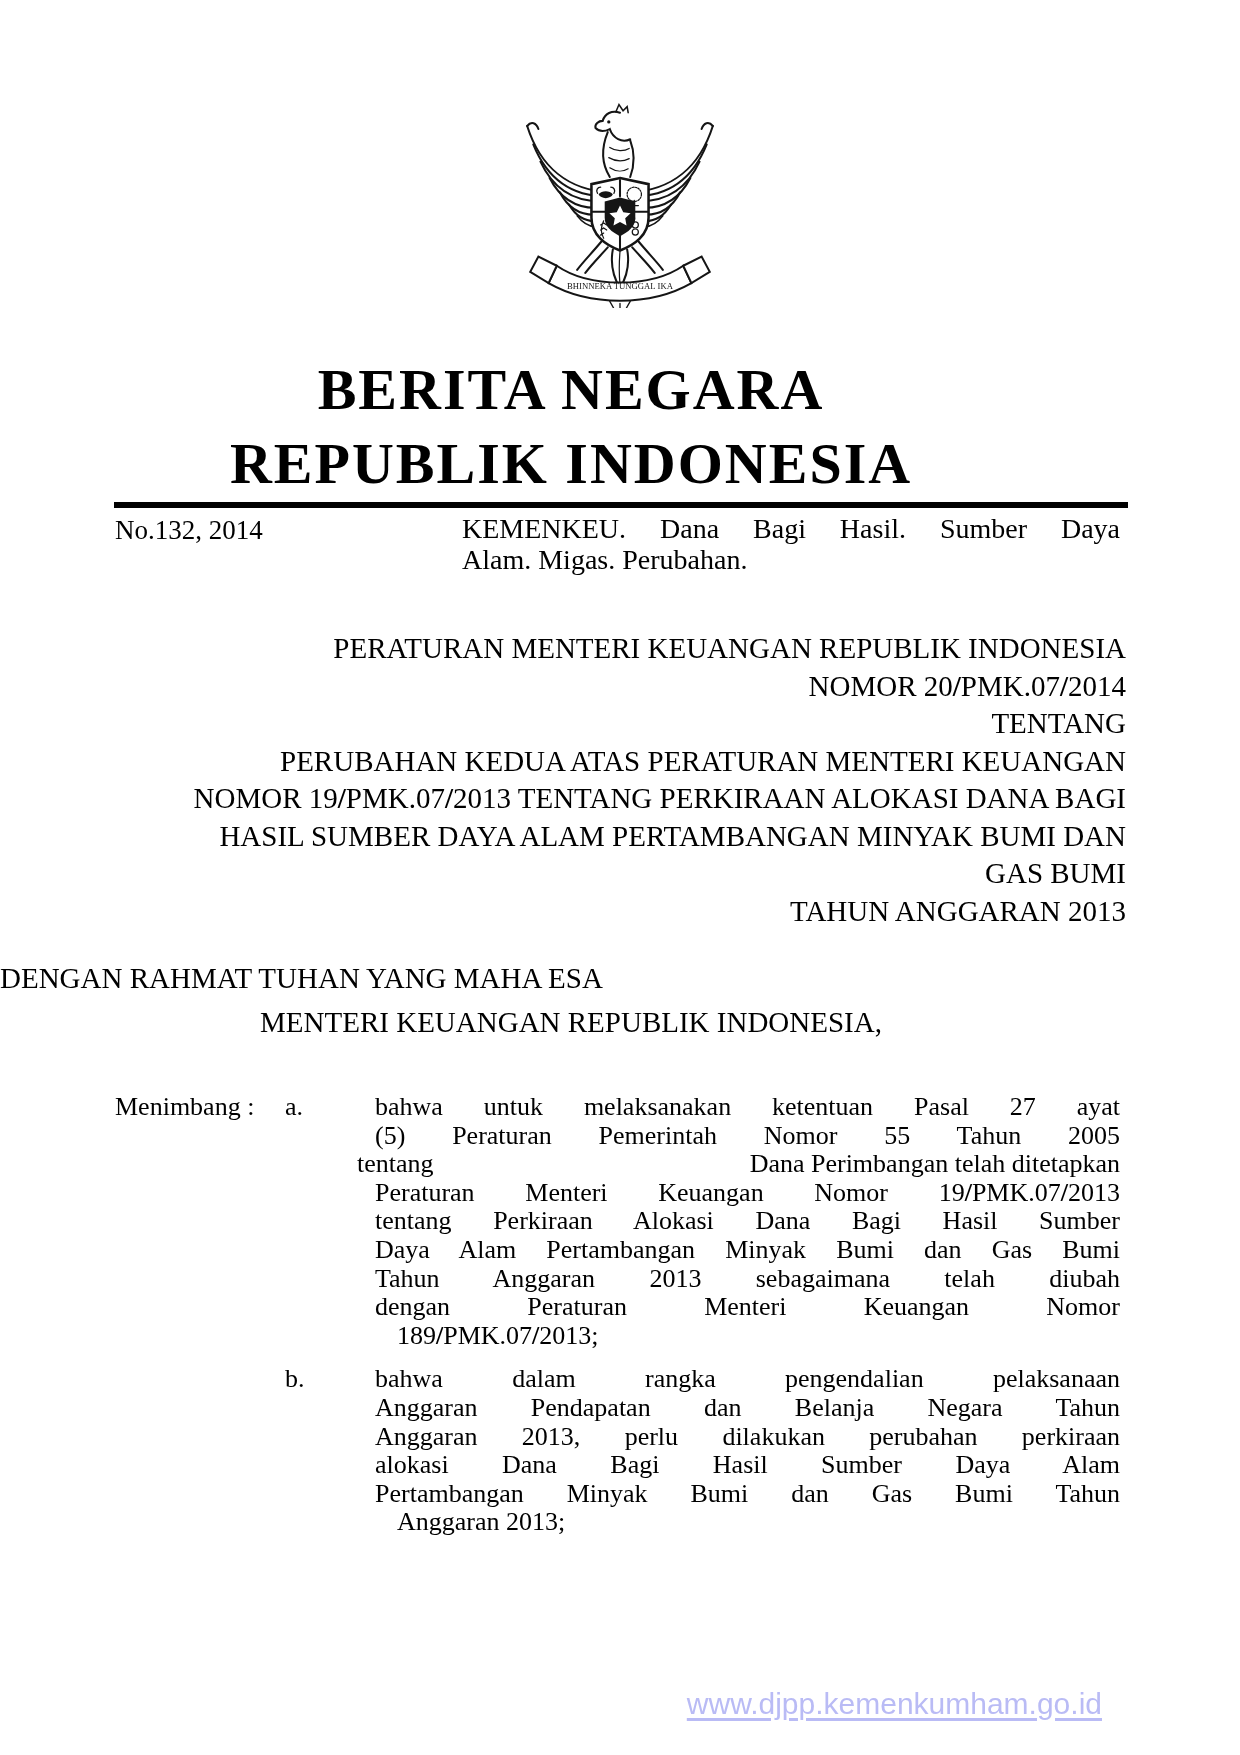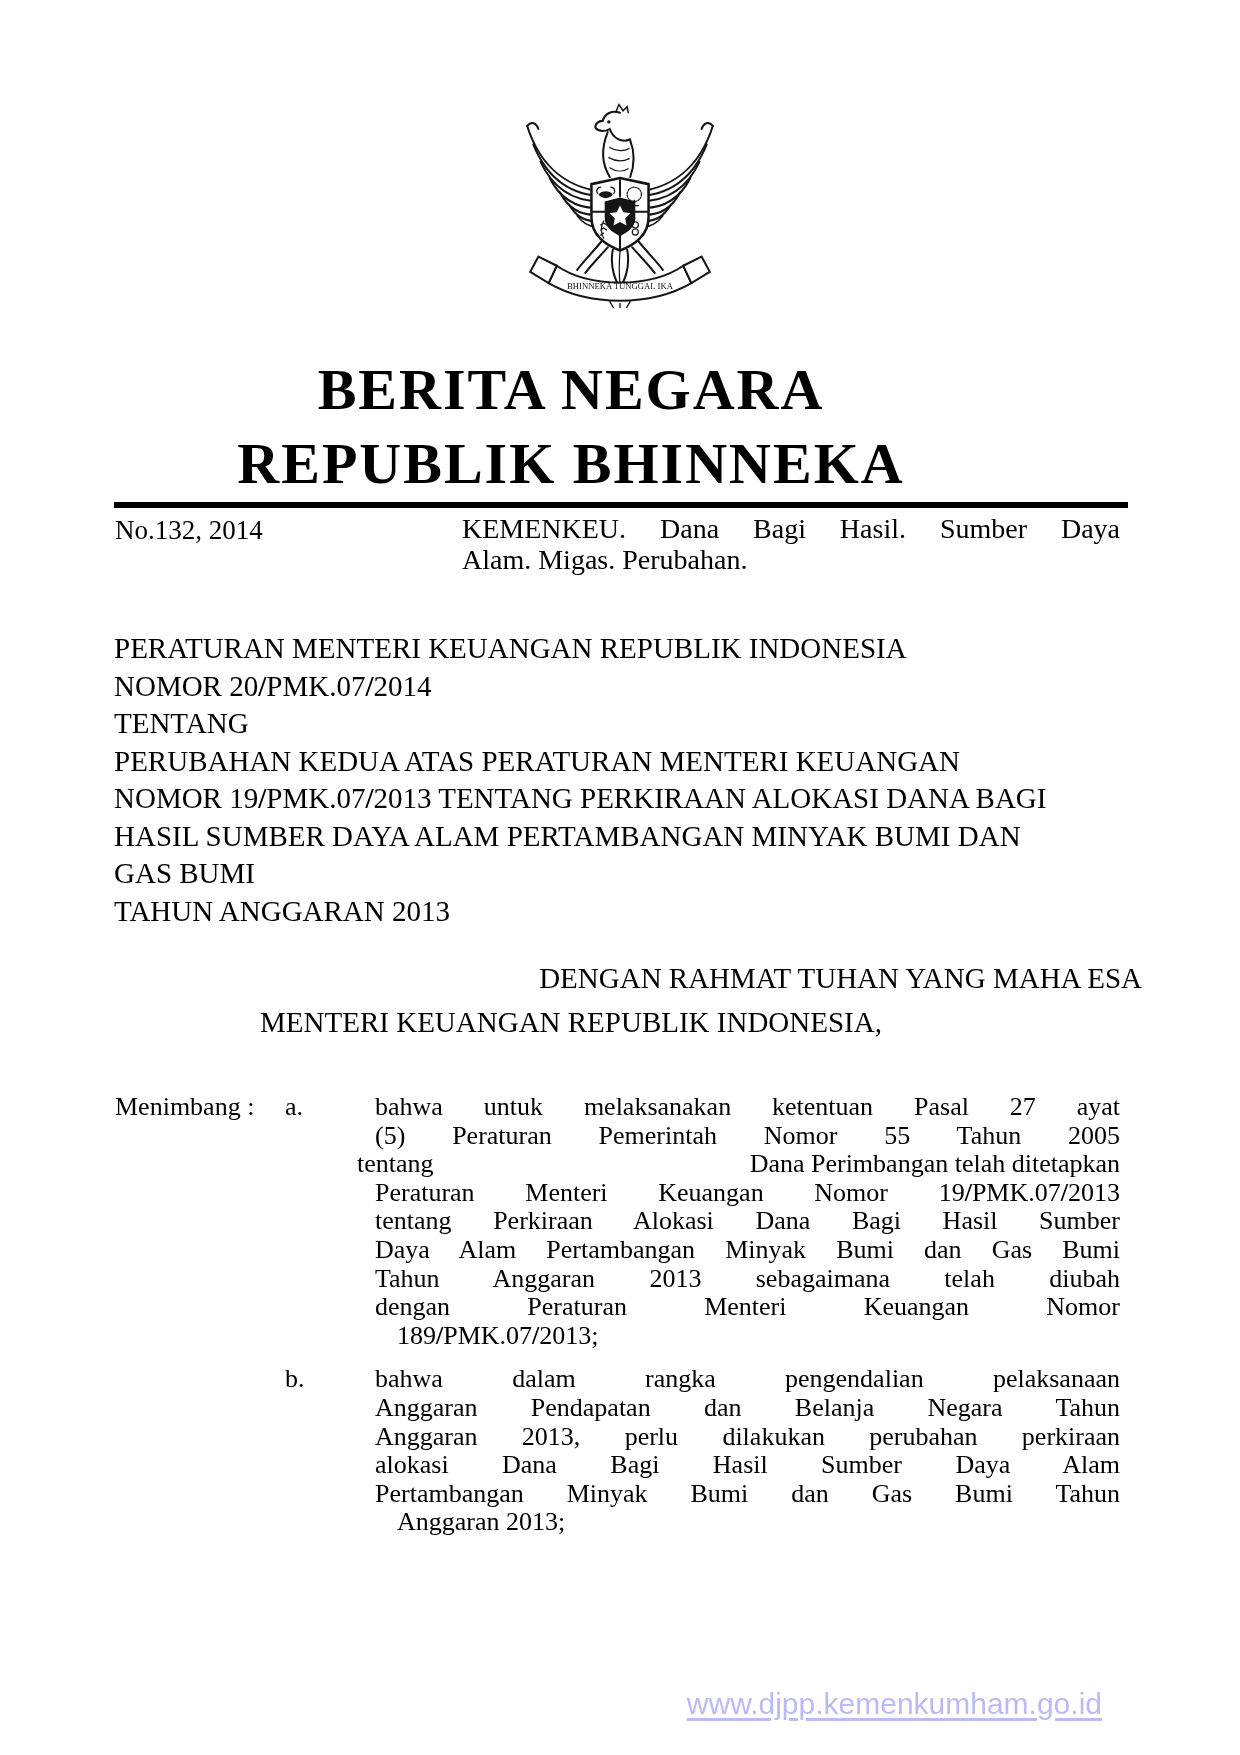--- a/index.html
+++ b/index.html
@@ -17,24 +17,24 @@
   }
   .gazette-title span{display:block;}
   .rule{position:absolute;top:502px;left:114px;width:1014px;height:6px;background:#000;}
   .meta{position:absolute;top:513px;left:115px;width:1012px;font-size:28px;line-height:31px;}
   .issue{position:absolute;left:0;top:2px;font-size:27px;text-align:right;}
   .subject{position:absolute;left:347px;top:0;width:658px;}
   .subject .s1{text-align:justify;text-align-last:justify;}
   .subject .s2{text-align:left;}
   
   .reg-title{
-    position:absolute;top:630px;left:114px;width:1012px;text-align:left;
+    position:absolute;top:630px;left:114px;width:1012px;text-align:right;
     font-size:29px;line-height:37.5px;
   }
-  .invocation{position:absolute;top:962px;left:0;width:100%;text-align:right;font-size:29px;}
+  .invocation{position:absolute;top:962px;left:0;width:100%;text-align:left;font-size:29px;}
   .authority{position:absolute;top:1006px;left:0;width:100%;text-align:center;font-size:29px;}
   
   .considerations{position:absolute;top:1093px;left:115px;width:1012px;font-size:26px;}
   .c-label{position:absolute;left:0;top:0;line-height:28.6px;}
   .c-item{position:relative;margin-bottom:15px;}
   .c-marker{position:absolute;left:170px;top:0;line-height:28.6px;}
   .c-lines{margin-left:242px;width:763px;}
   .c-line{line-height:28.6px;}
   .jline{text-align:justify;text-align-last:justify;margin-left:18px;}
   .lline{text-align:left;margin-left:40px;}
@@ -112,21 +112,21 @@
         <path d="M38,164 L20,155 L12,170 L30,181 Z" fill="#ffffff" stroke-width="2"></path>
         <path d="M162,164 L180,155 L188,170 L170,181 Z" fill="#ffffff" stroke-width="2"></path>
         <path d="M90,199 l4,7 M100,201 l0,7 M110,199 l-4,7" stroke-width="1.3"></path>
       </g>
       <text x="100" y="187" text-anchor="middle" font-size="8.5" font-family="Liberation Serif, serif" fill="#151515">BHINNEKA TUNGGAL IKA</text>
     </svg>
   </div>
 
   <div class="gazette-title">
     <span>BERITA NEGARA</span>
-    <span>REPUBLIK BHINNEKA</span>
+    <span>REPUBLIK INDONESIA</span>
   </div>
 
   <div class="rule"></div>
 
   <div class="meta">
     <div class="issue">No.132, 2014</div>
     <div class="subject">
       <div class="s1">KEMENKEU. Dana Bagi Hasil. Sumber Daya</div>
       <div class="s2">Alam. Migas. Perubahan.</div>
     </div>

